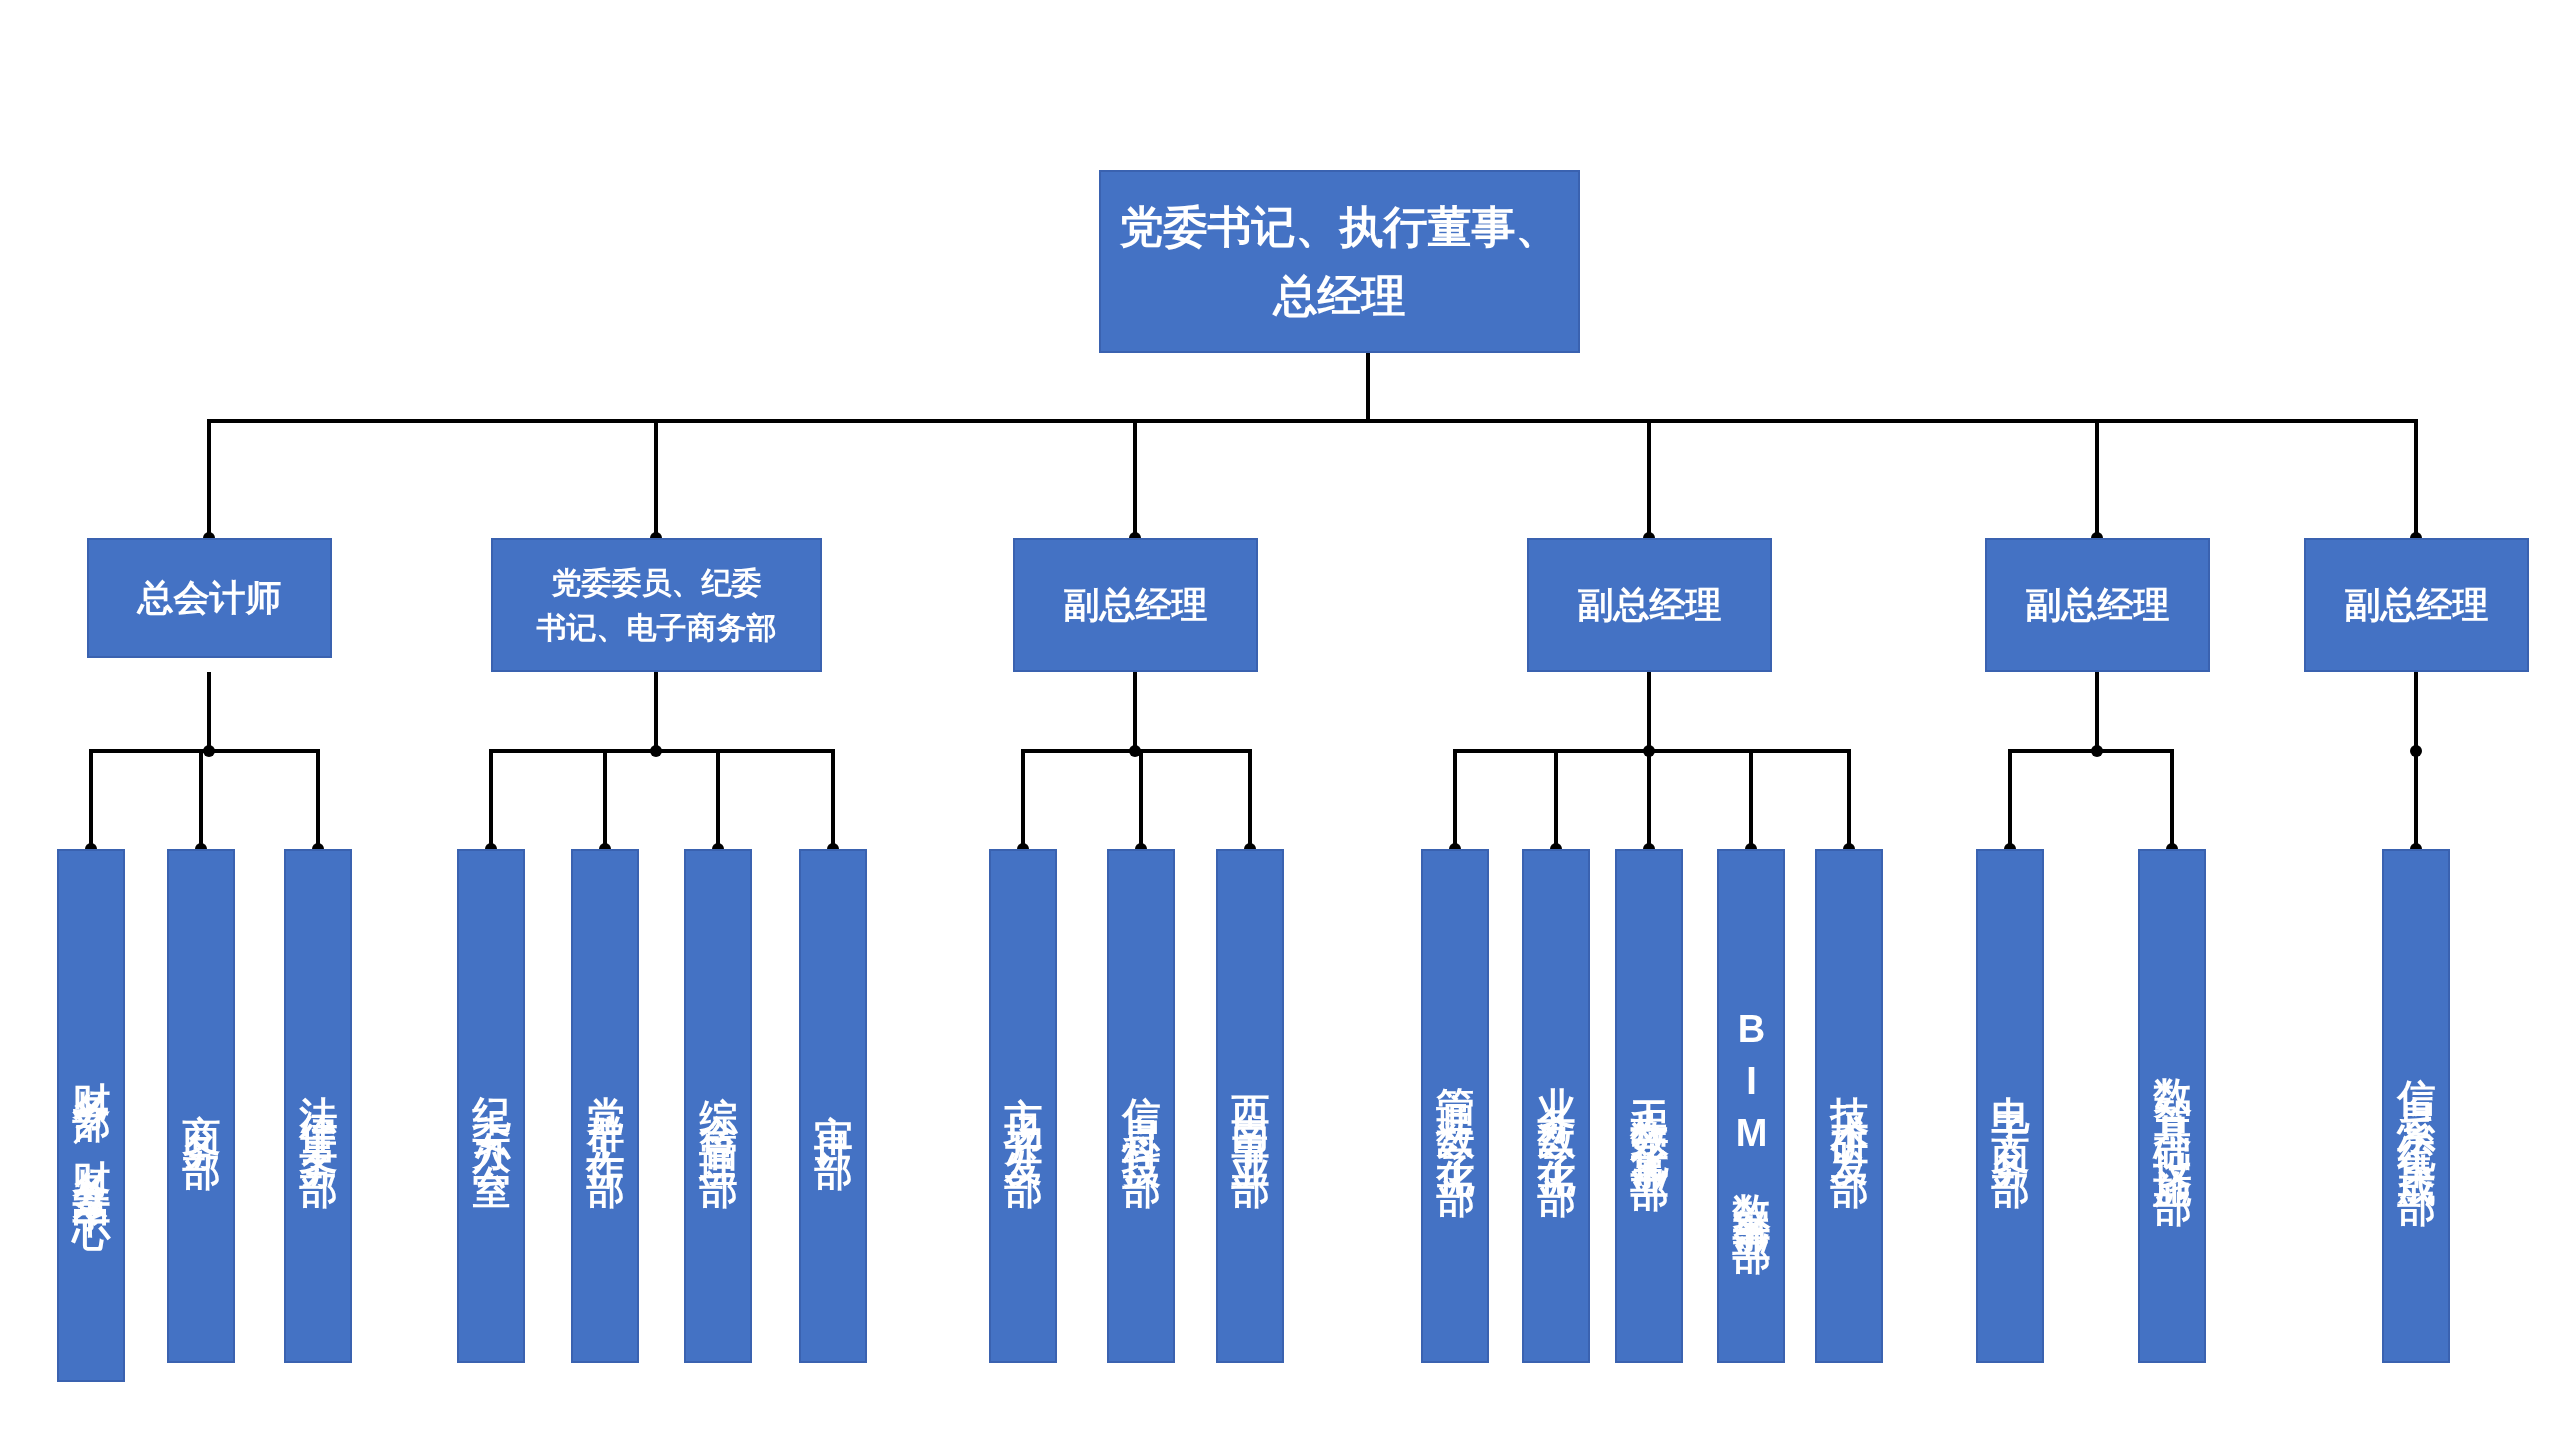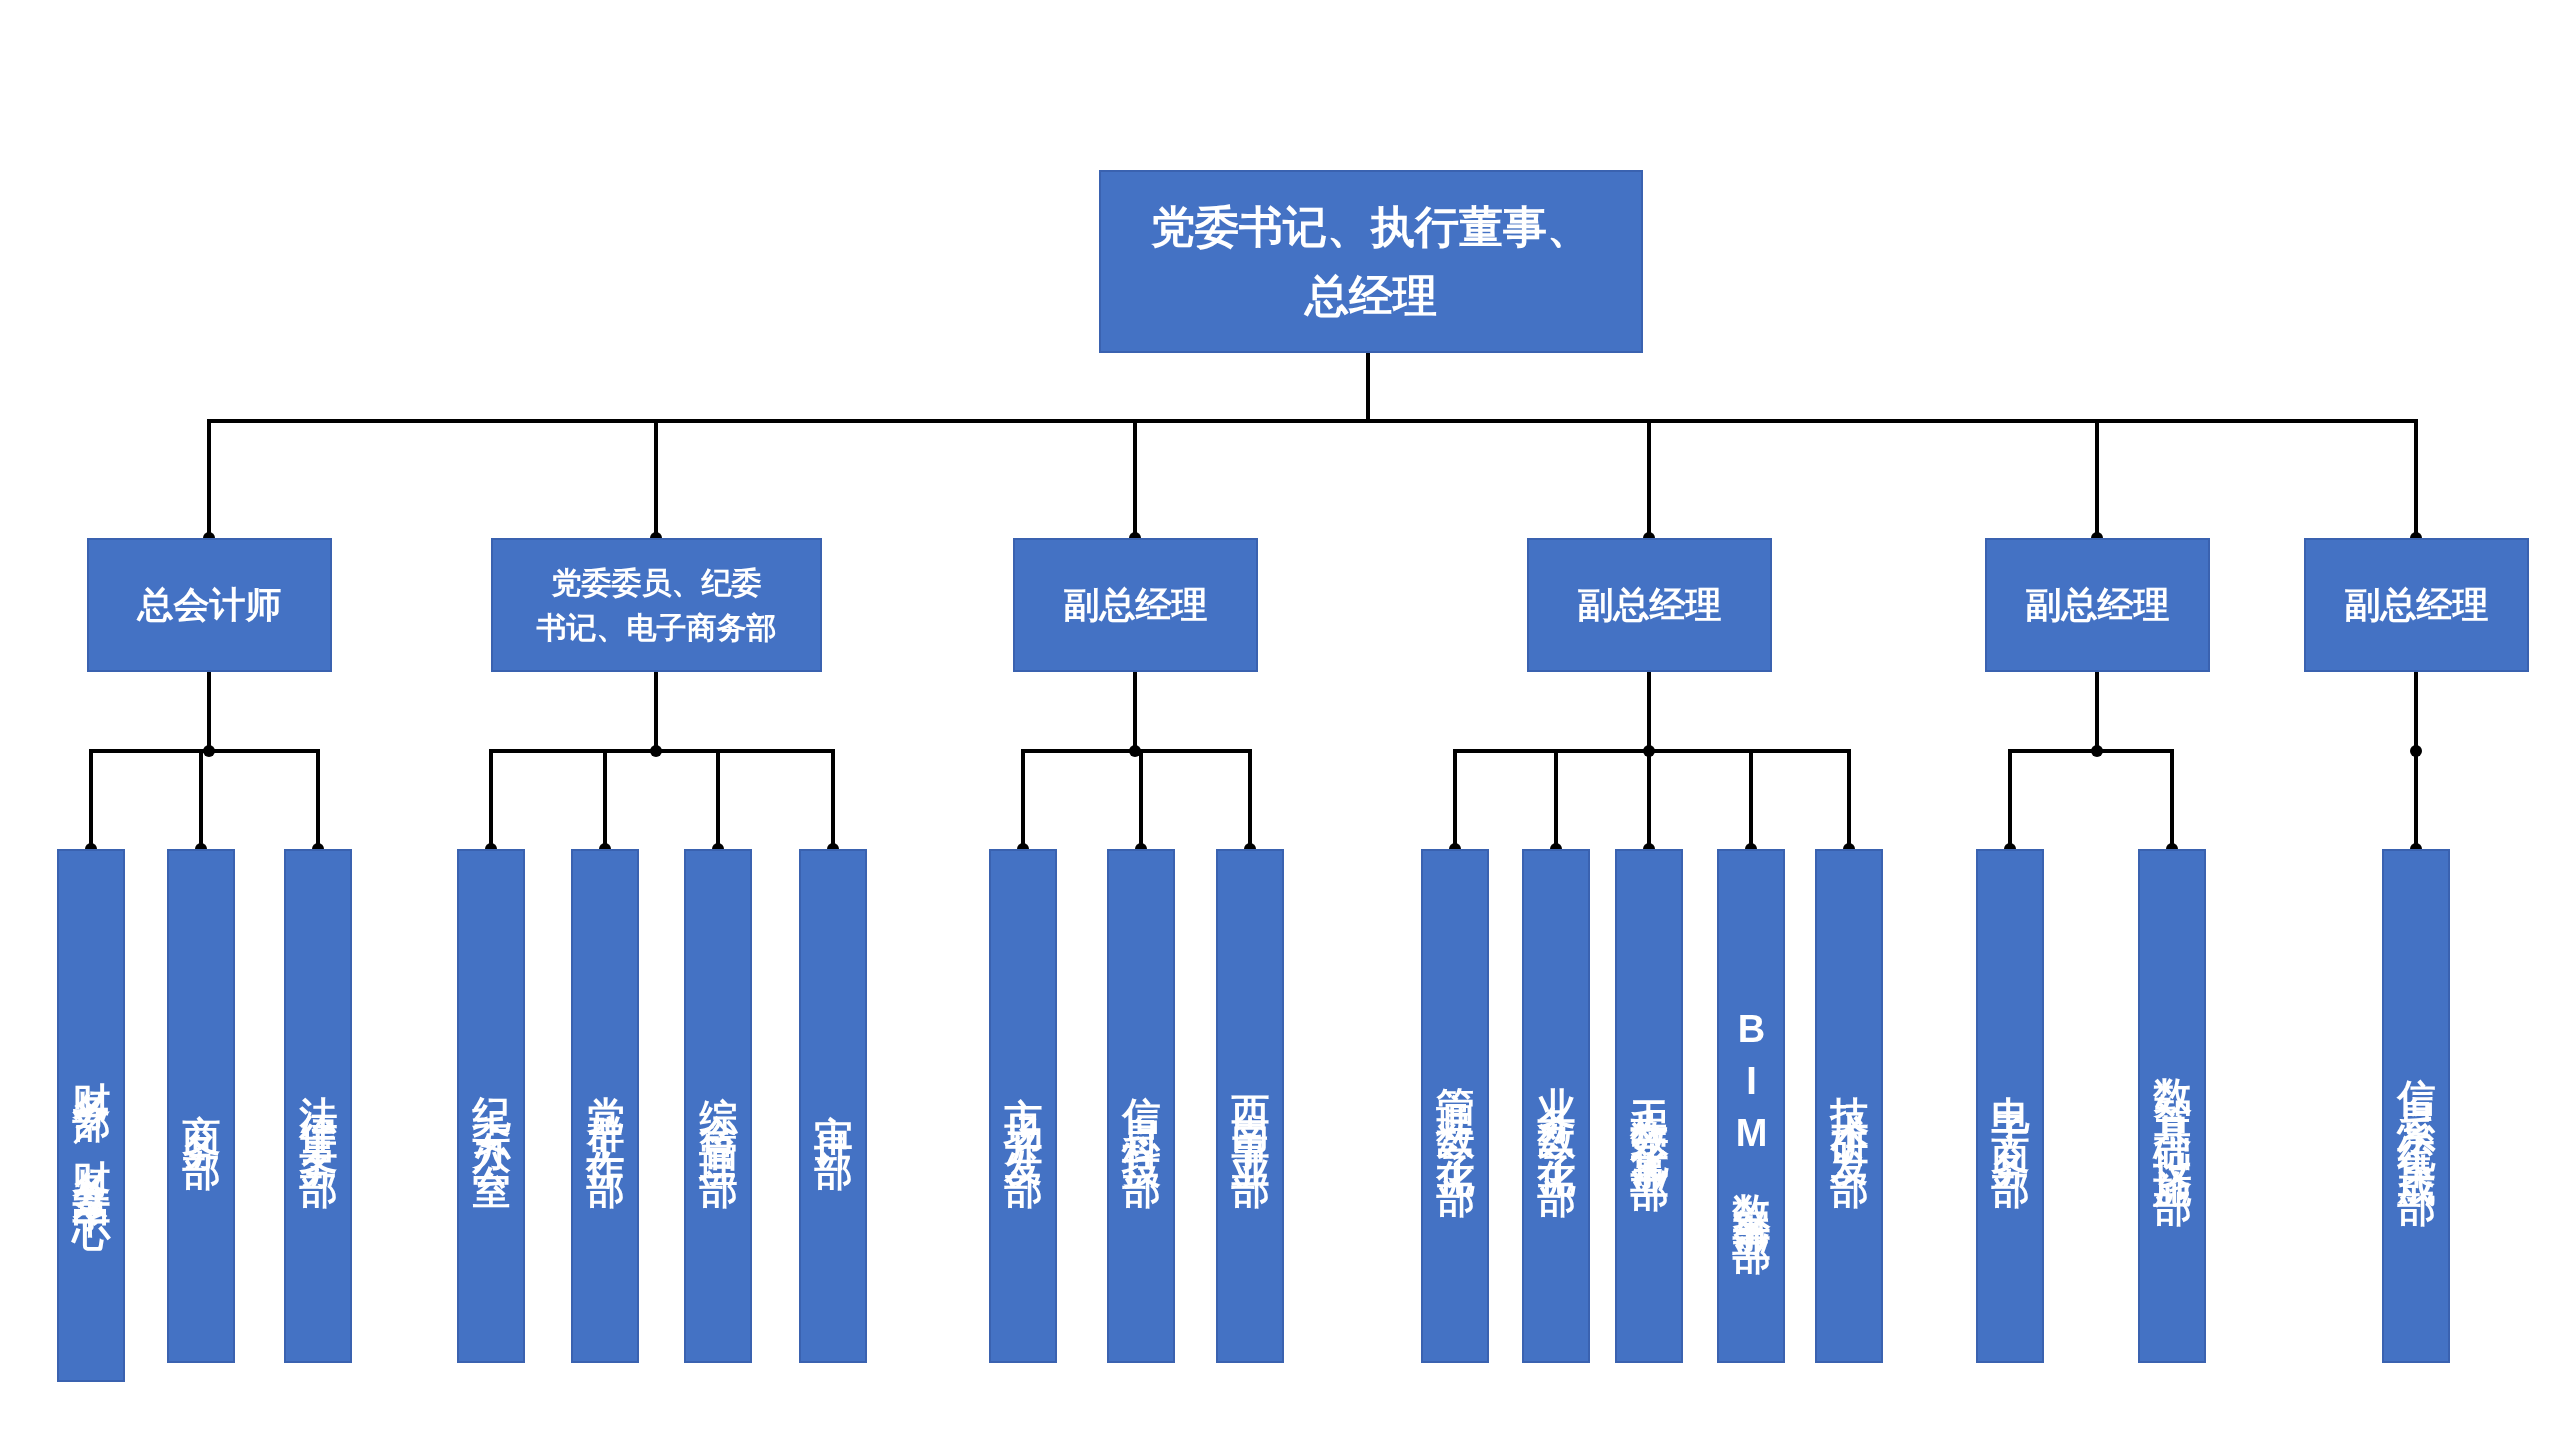--- a/index.html
+++ b/index.html
@@ -128,24 +128,24 @@
   <div class="hline" style="left:2008px;top:749px;width:166px"></div>
   <div class="vline" style="left:2008px;top:749px;height:102px"></div>
   <div class="vline" style="left:2170px;top:749px;height:102px"></div>
   <div class="dot" style="left:2004px;top:843px"></div>
   <div class="dot" style="left:2166px;top:843px"></div>
 
   <div class="vline" style="left:2414px;top:672px;height:179px"></div>
   <div class="dot" style="left:2410px;top:745px"></div>
   <div class="dot" style="left:2410px;top:843px"></div>
 
-  <div class="box root-box" style="left:1099px;top:170px;width:544px;height:183px">党委书记、执行董事、
+  <div class="box root-box" style="left:1099px;top:170px;width:481px;height:183px">党委书记、执行董事、
 总经理</div>
 
-  <div class="box l2" style="left:87px;top:538px;width:245px;height:134px">总会计师</div>
+  <div class="box l2" style="left:87px;top:538px;width:245px;height:120px">总会计师</div>
 
   <div class="box l2 small" style="left:491px;top:538px;width:331px;height:134px">党委委员、纪委
 书记、电子商务部</div>
 
   <div class="box l2" style="left:1013px;top:538px;width:245px;height:134px">副总经理</div>
 
   <div class="box l2" style="left:1527px;top:538px;width:245px;height:134px">副总经理</div>
 
   <div class="box l2" style="left:1985px;top:538px;width:225px;height:134px">副总经理</div>
 

